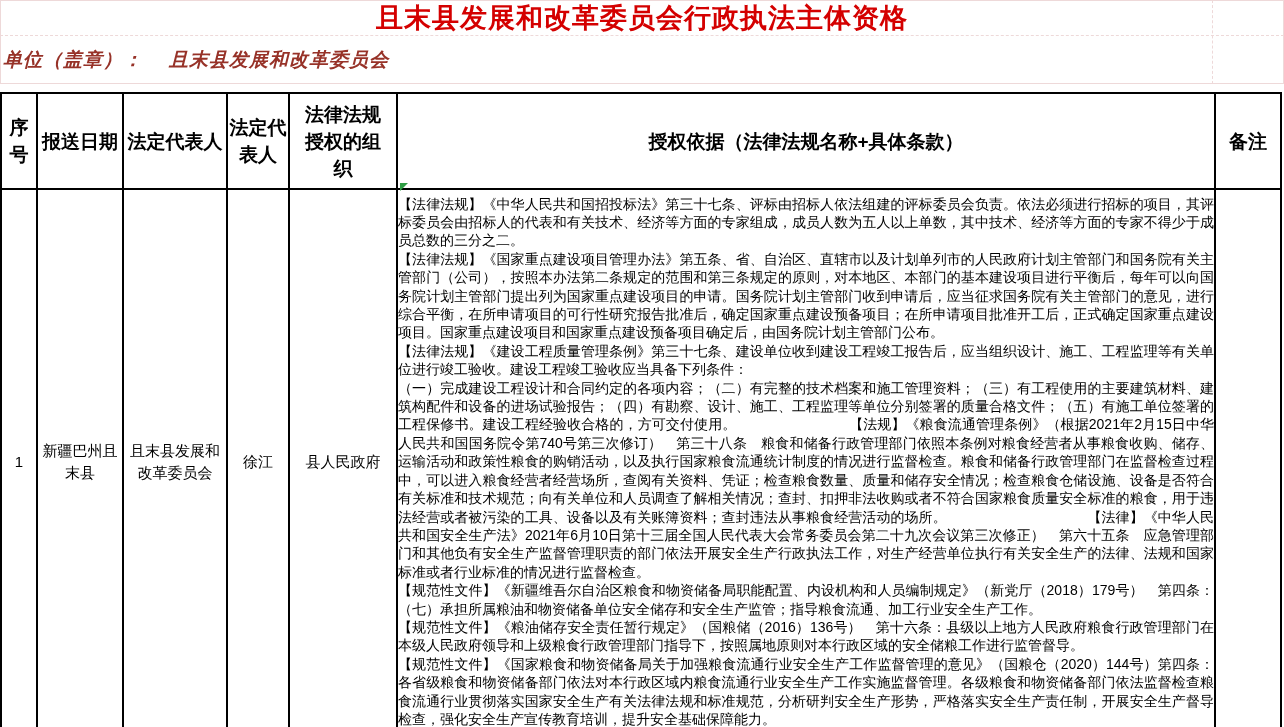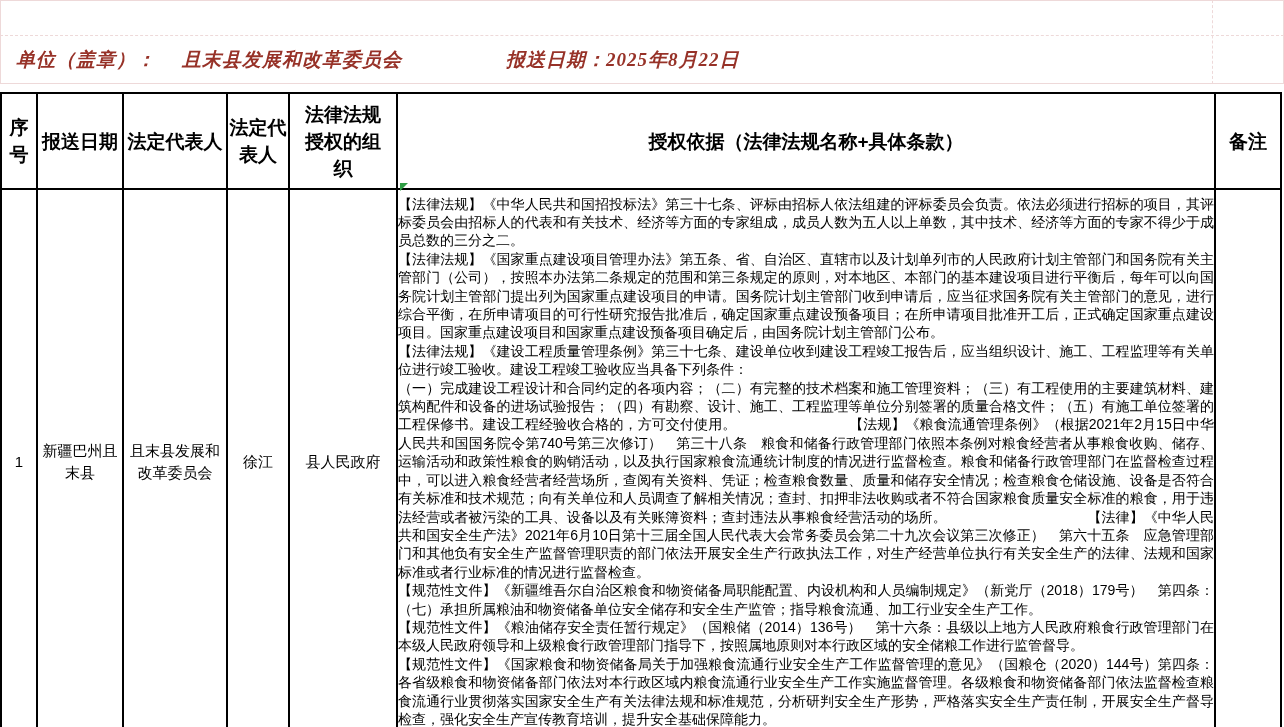--- a/index.html
+++ b/index.html
@@ -31,21 +31,21 @@
     position: absolute; left: 0; top: 0; width: 1284px; height: 36px;
     display: flex; align-items: center; justify-content: center;
     font-family: "Liberation Serif", serif;
     font-weight: bold; font-size: 27px; letter-spacing: 1px;
     color: var(--title-red, #d40000);
     white-space: nowrap;
   }
   .meta-row {
     position: absolute; left: 0; top: 36px; width: 1284px; height: 48px;
     display: flex; align-items: center;
-    padding-left: 16px;
+    padding-left: 3px;
     font-family: "Liberation Serif", serif;
     font-style: italic; font-weight: bold;
     font-size: 19px; letter-spacing: 1px;
     color: var(--meta-red, #973228);
     white-space: nowrap;
   }
   .meta-row .unit-value { margin-left: 26px; }
   .meta-row .date-group { margin-left: 104px; }
   table.grid {
     position: absolute; left: 0; top: 84px;
@@ -95,25 +95,25 @@
 </style>
 </head>
 <body>
 
 <div id="page">
 
   <div class="faint-box"></div>
   <div class="faint-h"></div>
   <div class="faint-v"></div>
 
+  <div class="title-row">且末县发展和改革委员会行政执法主体资格</div>
 
   <div class="meta-row">
     <span>单位（盖章）：</span>
       <span class="unit-value">且末县发展和改革委员会</span>
-    <span class="date-group"><span>报送日期：</span><span>2025年8月22日</span></span>
   </div>
 
   <table class="grid">
     <colgroup>
       <col style="width:36px">
       <col style="width:86px">
       <col style="width:104px">
       <col style="width:62px">
       <col style="width:108px">
       <col style="width:818px">
@@ -134,21 +134,21 @@
       <td class="c">新疆巴州且末县</td>
       <td class="c">且末县发展和改革委员会</td>
       <td class="c">徐江</td>
       <td class="c">县人民政府</td>
       <td class="basis">
             <div class="para">【法律法规】《中华人民共和国招投标法》第三十七条、评标由招标人依法组建的评标委员会负责。依法必须进行招标的项目，其评标委员会由招标人的代表和有关技术、经济等方面的专家组成，成员人数为五人以上单数，其中技术、经济等方面的专家不得少于成员总数的三分之二。</div>
             <div class="para">【法律法规】《国家重点建设项目管理办法》第五条、省、自治区、直辖市以及计划单列市的人民政府计划主管部门和国务院有关主管部门（公司），按照本办法第二条规定的范围和第三条规定的原则，对本地区、本部门的基本建设项目进行平衡后，每年可以向国务院计划主管部门提出列为国家重点建设项目的申请。国务院计划主管部门收到申请后，应当征求国务院有关主管部门的意见，进行综合平衡，在所申请项目的可行性研究报告批准后，确定国家重点建设预备项目；在所申请项目批准开工后，正式确定国家重点建设项目。国家重点建设项目和国家重点建设预备项目确定后，由国务院计划主管部门公布。</div>
             <div class="para">【法律法规】《建设工程质量管理条例》第三十七条、建设单位收到建设工程竣工报告后，应当组织设计、施工、工程监理等有关单位进行竣工验收。建设工程竣工验收应当具备下列条件：</div>
             <div class="para">（一）完成建设工程设计和合同约定的各项内容；（二）有完整的技术档案和施工管理资料；（三）有工程使用的主要建筑材料、建筑构配件和设备的进场试验报告；（四）有勘察、设计、施工、工程监理等单位分别签署的质量合格文件；（五）有施工单位签署的工程保修书。建设工程经验收合格的，方可交付使用。　　　　　　　　【法规】《粮食流通管理条例》（根据2021年2月15日中华人民共和国国务院令第740号第三次修订）　第三十八条　粮食和储备行政管理部门依照本条例对粮食经营者从事粮食收购、储存、运输活动和政策性粮食的购销活动，以及执行国家粮食流通统计制度的情况进行监督检查。粮食和储备行政管理部门在监督检查过程中，可以进入粮食经营者经营场所，查阅有关资料、凭证；检查粮食数量、质量和储存安全情况；检查粮食仓储设施、设备是否符合有关标准和技术规范；向有关单位和人员调查了解相关情况；查封、扣押非法收购或者不符合国家粮食质量安全标准的粮食，用于违法经营或者被污染的工具、设备以及有关账簿资料；查封违法从事粮食经营活动的场所。　　　　　　　　　　【法律】《中华人民共和国安全生产法》2021年6月10日第十三届全国人民代表大会常务委员会第二十九次会议第三次修正）　第六十五条　应急管理部门和其他负有安全生产监督管理职责的部门依法开展安全生产行政执法工作，对生产经营单位执行有关安全生产的法律、法规和国家标准或者行业标准的情况进行监督检查。</div>
             <div class="para">【规范性文件】《新疆维吾尔自治区粮食和物资储备局职能配置、内设机构和人员编制规定》（新党厅（2018）179号）　第四条：（七）承担所属粮油和物资储备单位安全储存和安全生产监管；指导粮食流通、加工行业安全生产工作。</div>
-            <div class="para">【规范性文件】《粮油储存安全责任暂行规定》（国粮储（2014）136号）　第十六条：县级以上地方人民政府粮食行政管理部门在本级人民政府领导和上级粮食行政管理部门指导下，按照属地原则对本行政区域的安全储粮工作进行监管督导。</div>
+            <div class="para">【规范性文件】《粮油储存安全责任暂行规定》（国粮储（2016）136号）　第十六条：县级以上地方人民政府粮食行政管理部门在本级人民政府领导和上级粮食行政管理部门指导下，按照属地原则对本行政区域的安全储粮工作进行监管督导。</div>
             <div class="para">【规范性文件】《国家粮食和物资储备局关于加强粮食流通行业安全生产工作监督管理的意见》（国粮仓（2020）144号）第四条：各省级粮食和物资储备部门依法对本行政区域内粮食流通行业安全生产工作实施监督管理。各级粮食和物资储备部门依法监督检查粮食流通行业贯彻落实国家安全生产有关法律法规和标准规范，分析研判安全生产形势，严格落实安全生产责任制，开展安全生产督导检查，强化安全生产宣传教育培训，提升安全基础保障能力。</div>
           </td>
       <td class="c"></td>
     </tr>
   </tbody>
     </table>
 
   <div class="err-tri"></div>
 
 </div>

